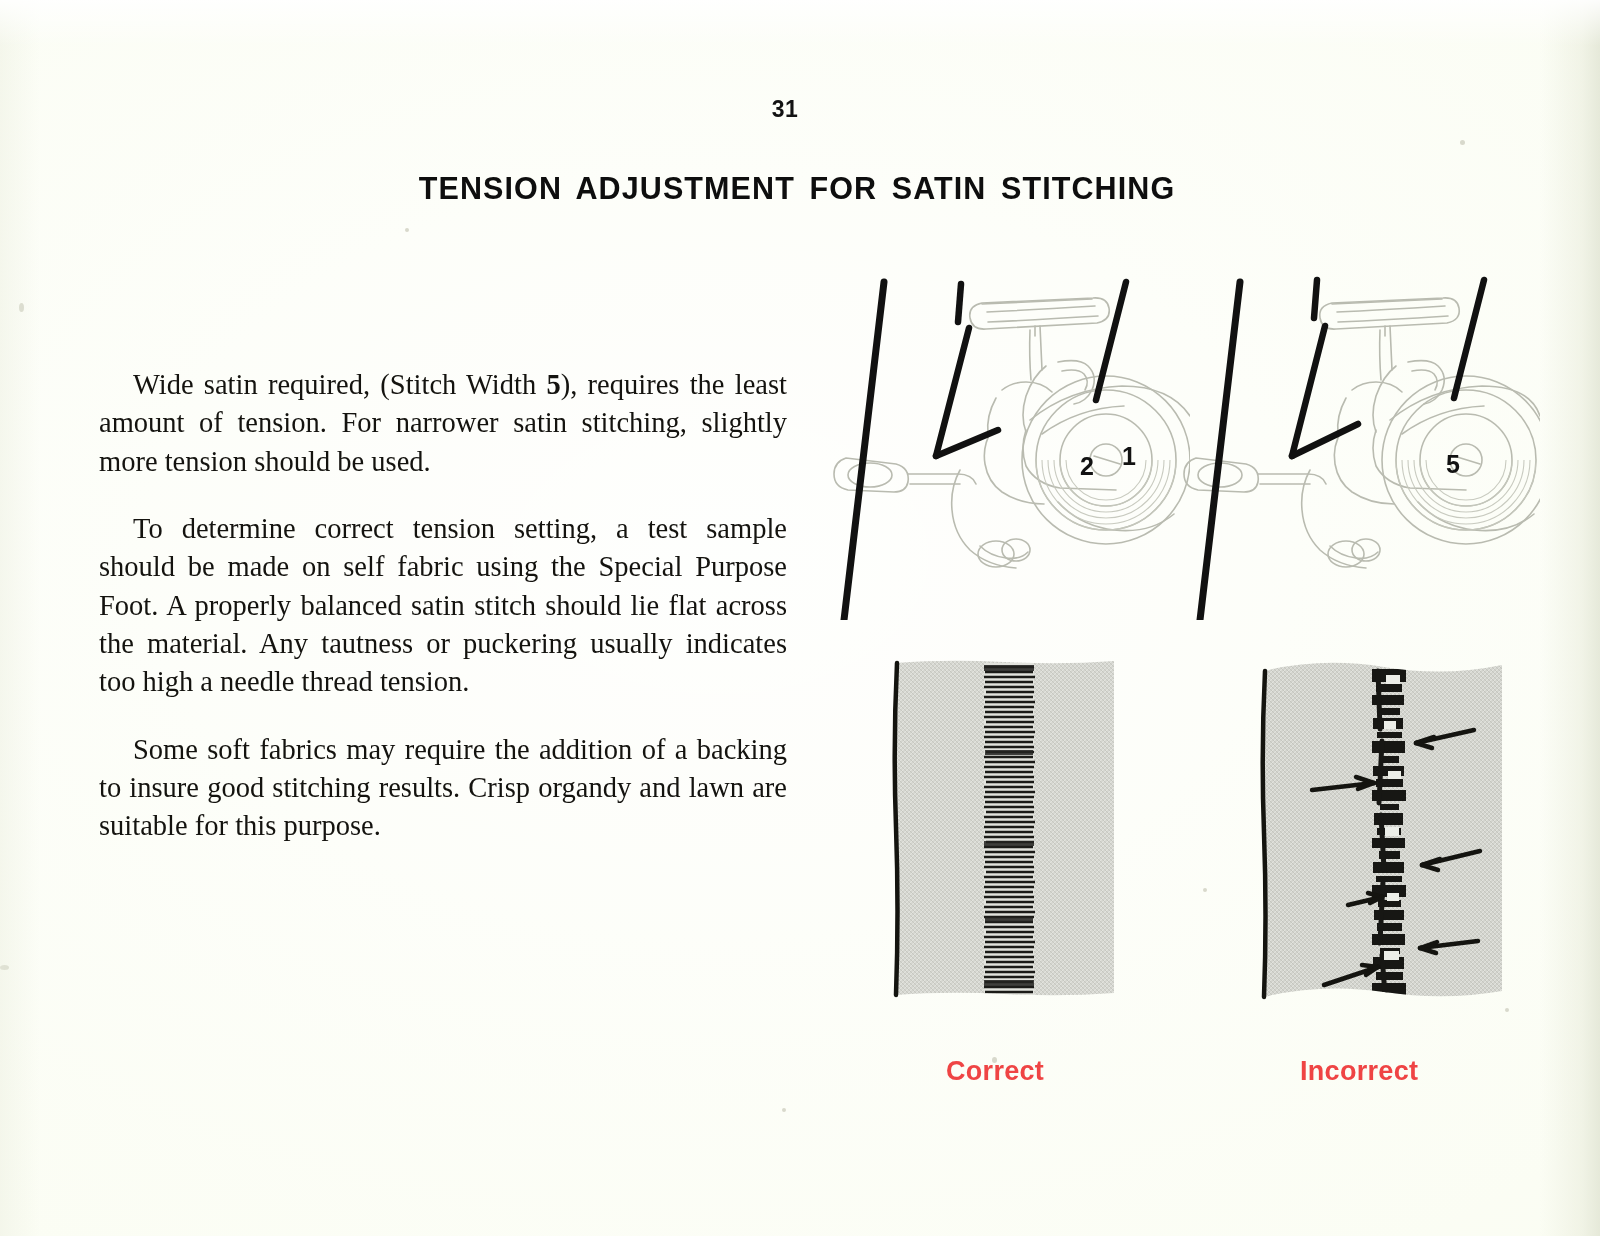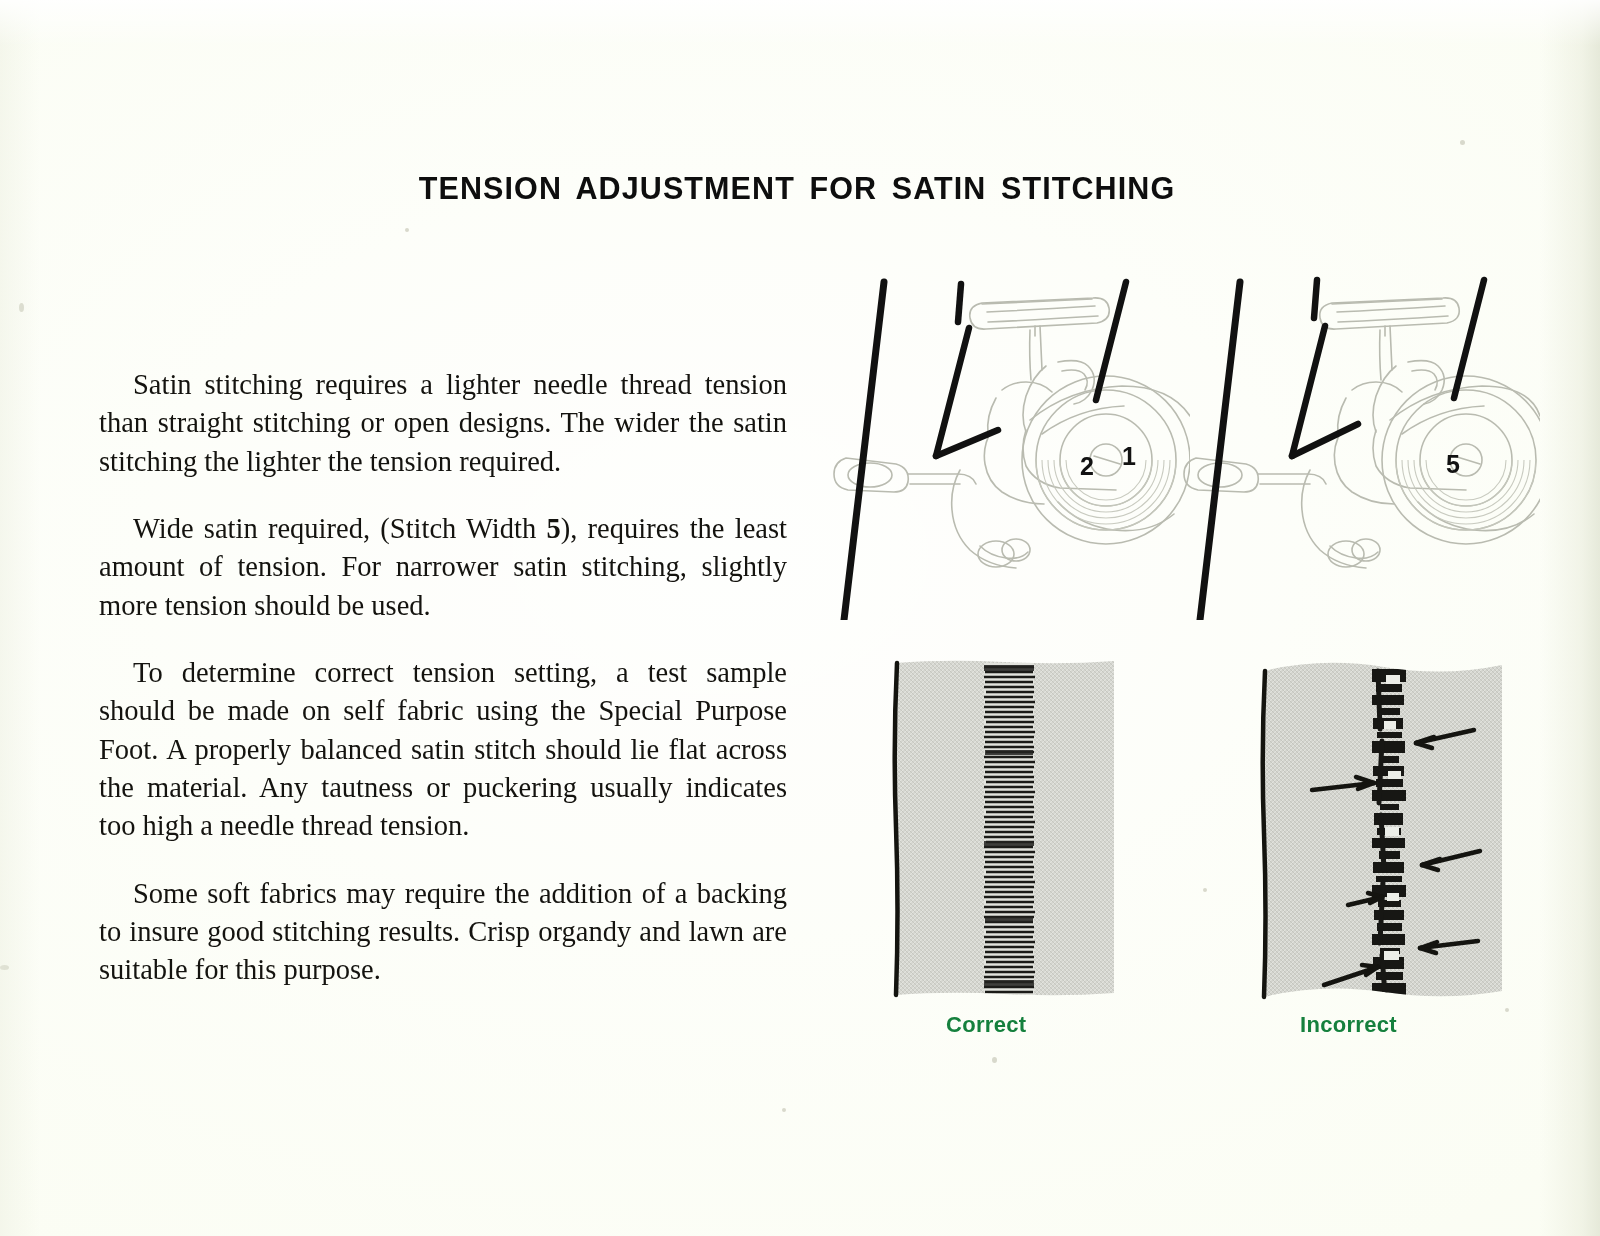--- a/index.html
+++ b/index.html
@@ -125,50 +125,50 @@
   .swatch-wrap {
     position: absolute;
     top: 385px;
   }
   #swatch-correct { left: 66px; width: 232px; height: 345px; }
   #swatch-incorrect { left: 432px; width: 252px; height: 345px; }
   .swatch-wrap svg { display: block; width: 100%; height: 100%; }
 
   .caption {
     position: absolute;
-    top: 742px;
+    top: 786px;
     font-family: "Liberation Sans", "DejaVu Sans", sans-serif;
     font-weight: bold;
-    font-size: 22px;
-    color: #15803d;
+    font-size: 27px;
+    color: #ef4444;
     letter-spacing: 0.3px;
   }
   #caption-correct { left: 126px; }
   #caption-incorrect { left: 480px; }
 
   
   .speck {
     position: absolute;
     background: #d8d9cc;
     border-radius: 50%;
     pointer-events: none;
   }
 </style>
 </head>
 <body>
 
 <div id="page">
 
   <div id="paper-tone"></div>
 
+  <div id="page-number">31</div>
 
   <div id="page-title">TENSION ADJUSTMENT FOR SATIN STITCHING</div>
 
   <div id="body-column">
-    <p class="para">Satin stitching requires a lighter needle thread tension than straight stitching or open designs. The wider the satin stitching the lighter the tension required.</p>
     <p class="para"><span>Wide satin required, (Stitch Width </span><b>5</b><span>), requires the least amount of tension. For narrower satin stitching, slightly more tension should be used.</span></p>
     <p class="para">To determine correct tension setting, a test sample should be made on self fabric using the Special Purpose Foot. A properly balanced satin stitch should lie flat across the material. Any tautness or puckering usually indicates too high a needle thread tension.</p>
     <p class="para">Some soft fabrics may require the addition of a backing to insure good stitching results. Crisp organdy and lawn are suitable for this purpose.</p>
   </div>
 
   <div id="illustrations">
 
     <div class="machine-fig" id="machine-correct">
       <svg viewBox="0 0 360 350" xmlns="http://www.w3.org/2000/svg">
         <g fill="none" stroke="#b9bbb0" stroke-width="1.6" stroke-linecap="round" stroke-linejoin="round">

